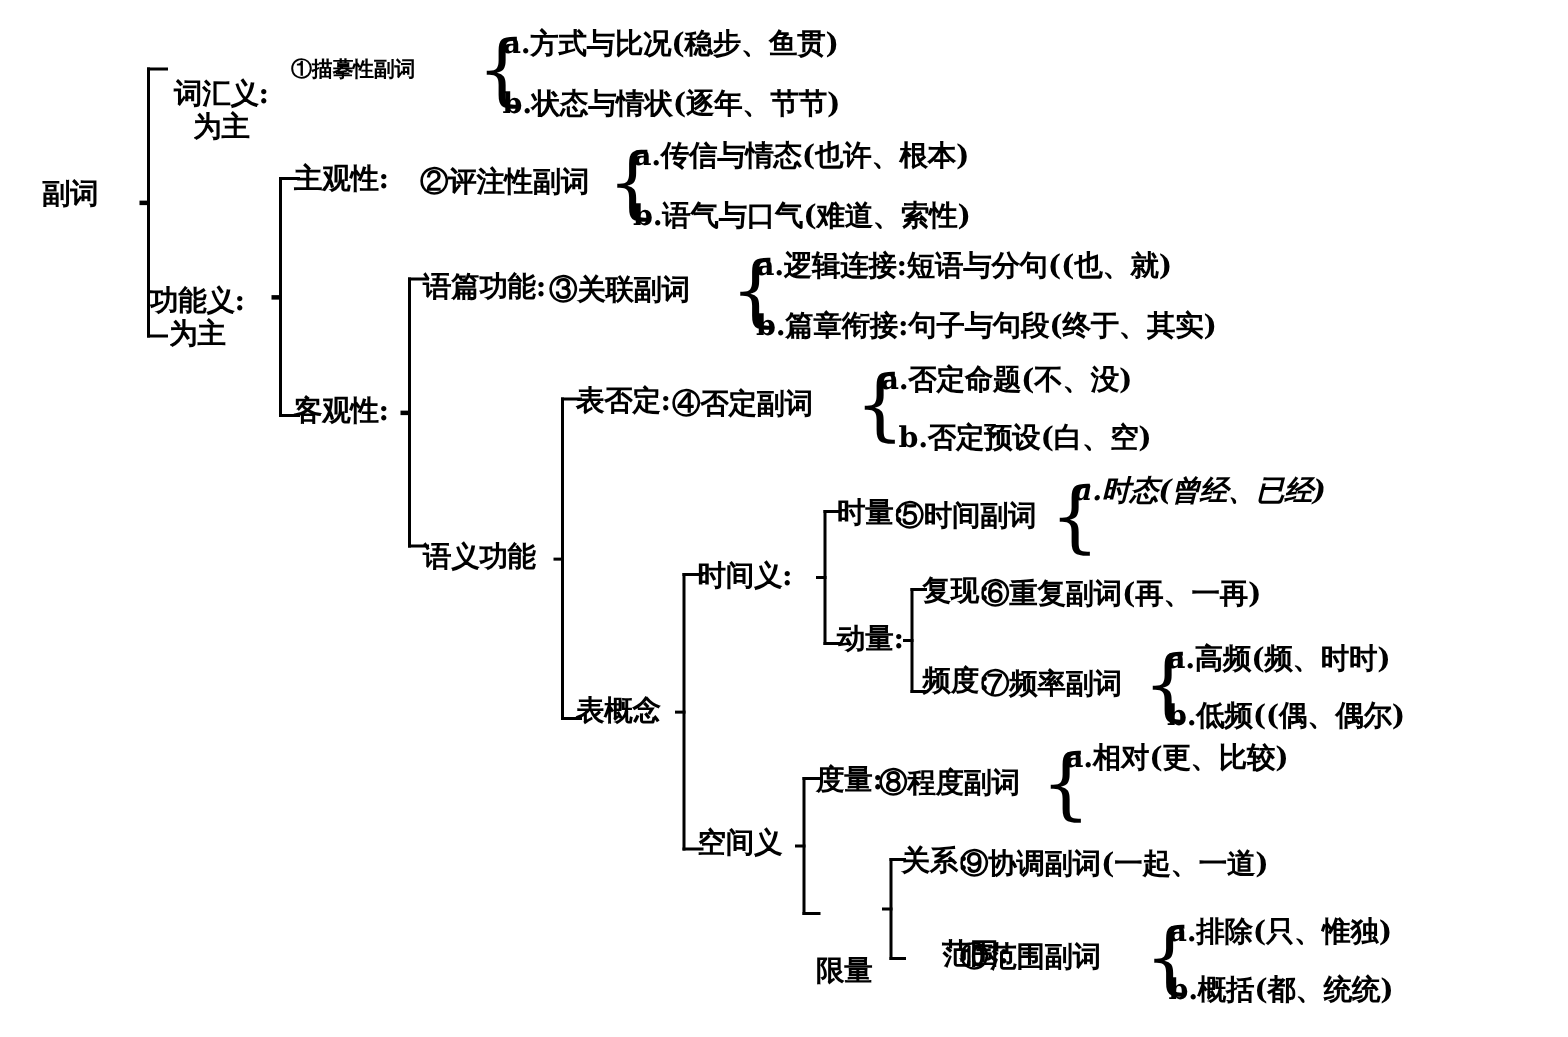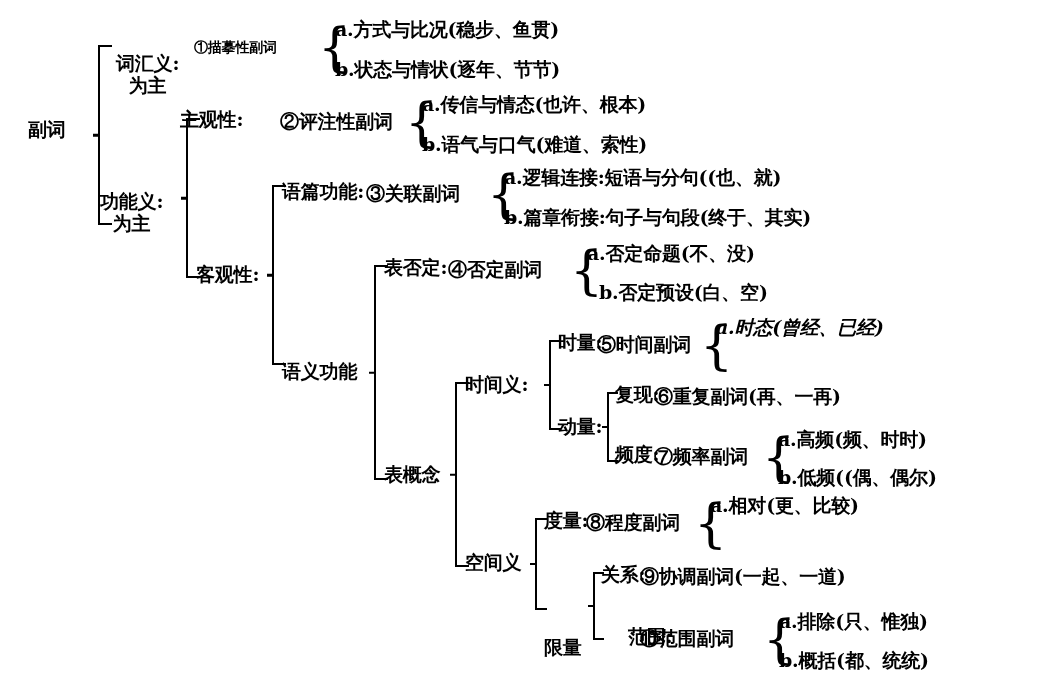--- a/index.html
+++ b/index.html
@@ -78,21 +78,21 @@
     <span class="l2">为主</span>
   </div>
 
   <div class="node two-line" style="left:100px;top:212px;">
     <span class="l2">功能义:</span>
     <span class="l2">为主</span>
   </div>
 
   <div class="brace" style="left:186px;top:118px;width:14px;height:160px;"></div>
 
-  <div class="node" style="left:180px;top:120px;">主观性:</div>
+  <div class="node" style="left:196px;top:120px;">主观性:</div>
 
   <div class="node" style="left:196px;top:275px;">客观性:</div>
 
   <div class="brace" style="left:272px;top:185px;width:14px;height:180px;"></div>
 
   <div class="node" style="left:282px;top:192px;">语篇功能:</div>
 
   <div class="node" style="left:282px;top:372px;">语义功能</div>
 
   <div class="brace" style="left:374px;top:265px;width:14px;height:215px;"></div>

